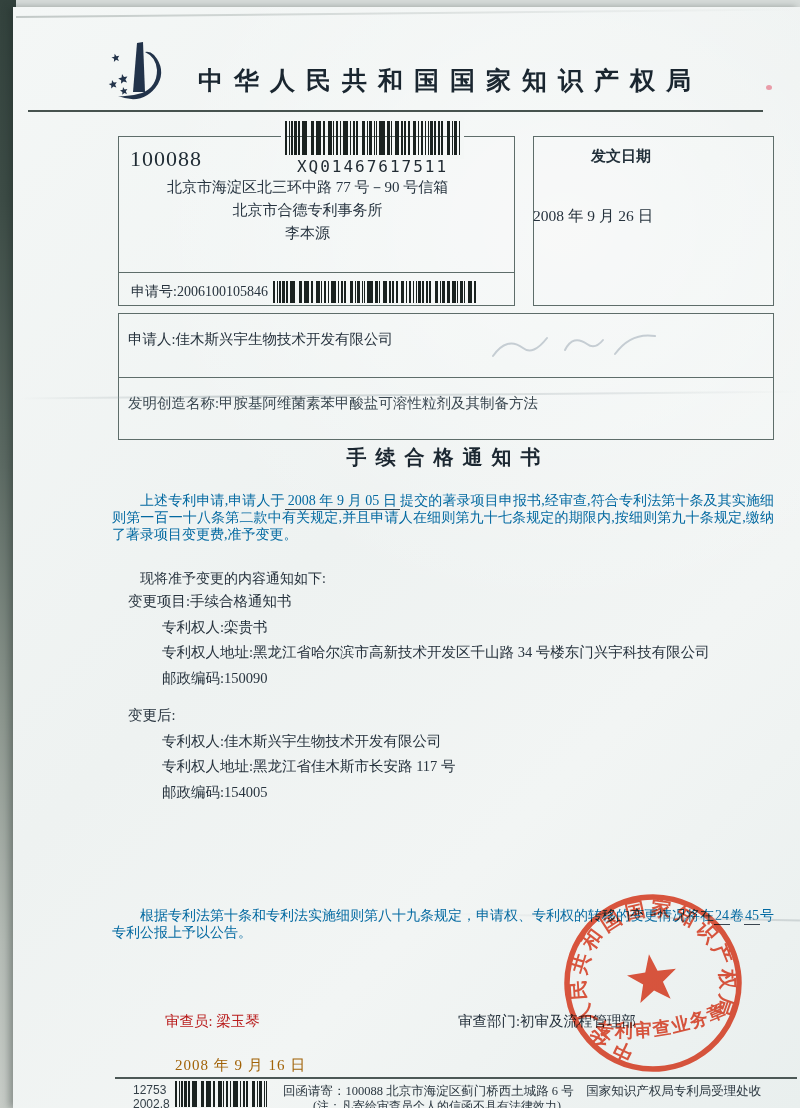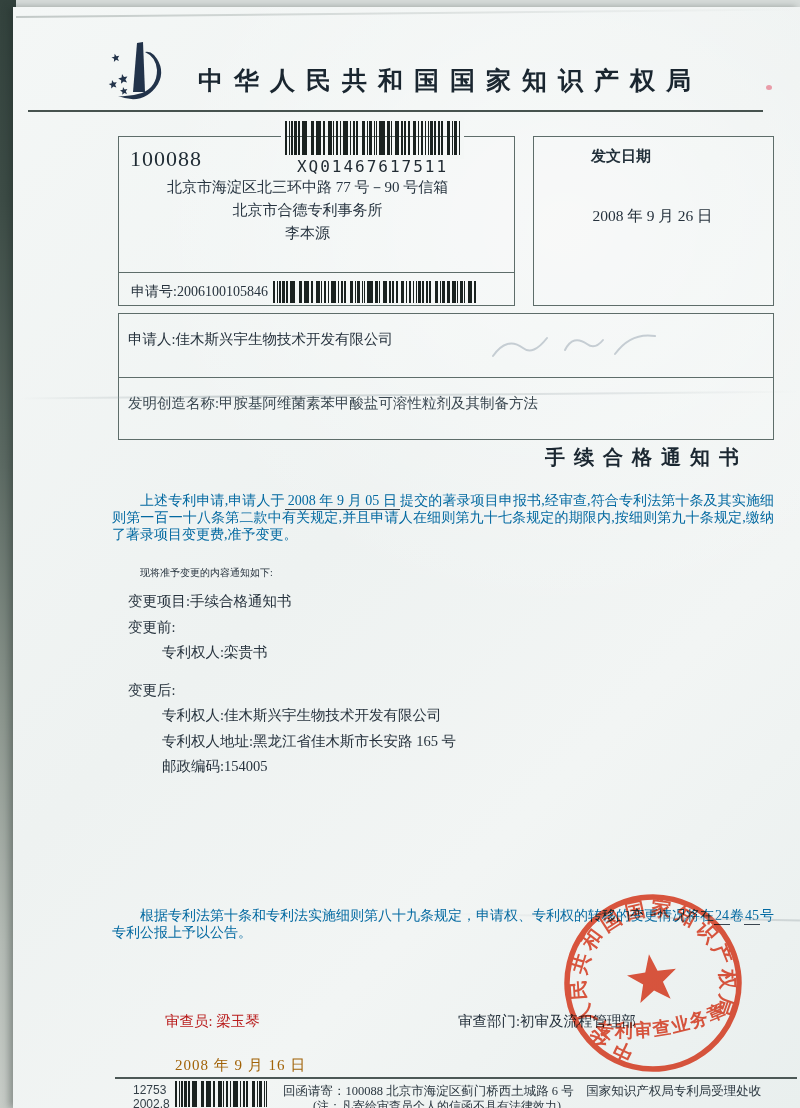--- a/index.html
+++ b/index.html
@@ -44,34 +44,34 @@
       repeating-linear-gradient(90deg,#1a2220 0 1px,rgba(0,0,0,0) 1px 6px,#1a2220 6px 8px,rgba(0,0,0,0) 8px 13px);}
   .barcode1{left:285px;top:121px;width:175px;height:34px;box-shadow:0 0 0 4px #f4f7f6;}
   .barcode1-label{left:285px;top:157px;width:175px;text-align:center;
     font-family:"DejaVu Sans Mono",monospace;font-size:16px;letter-spacing:2px;color:#222c34;}
   .addr{left:140px;top:176px;width:335px;text-align:center;font-size:15px;line-height:23px;color:#273440;}
   .appno-row{left:131px;top:283px;font-size:14px;color:#26323d;}
   .barcode2{left:273px;top:281px;width:204px;height:22px;}
 
   .date-box{left:533px;top:136px;width:239px;height:168px;}
   .date-label{left:563px;top:147px;font-size:15px;font-weight:600;color:#22303a;margin-left:28px;}
-  .date-value{left:533px;top:206px;width:239px;text-align:center;font-size:15.5px;color:#26323d;}
+  .date-value{left:533px;top:206px;width:239px;text-align:left;font-size:15.5px;color:#26323d;}
 
   .case-box{left:118px;top:313px;width:654px;height:125px;}
   .case-sep{left:118px;top:377px;width:655px;height:1px;background:#5e6d6a;}
   .applicant-line{left:128px;top:330px;font-size:14.5px;color:#26323d;}
   .invention-line{left:128px;top:394px;font-size:14.5px;color:#3a4750;}
   .handwriting{left:485px;top:320px;width:190px;height:58px;opacity:.55;}
 
   
-  .notice-title{left:148px;top:444px;width:600px;text-align:right;
+  .notice-title{left:148px;top:444px;width:600px;text-align:center;
     font-size:20px;font-weight:bold;letter-spacing:9px;color:#1b2731;white-space:nowrap;}
   .para{font-size:14px;line-height:17px;text-align:justify;color:#0369a1;}
   .para1{left:112px;top:478px;width:662px;text-indent:28px;}
-  .para2{left:112px;top:556px;width:662px;text-indent:28px;font-size:10px;color:#28343f;}
+  .para2{left:112px;top:556px;width:662px;text-indent:28px;font-size:14px;color:#28343f;}
   .u-date{border-bottom:1px solid #3a4550;padding:0 3px 1px 3px;}
   .u-num{border-bottom:1px solid #3a4550;padding:0 1px 1px 1px;}
 
   .change-block{left:128px;top:589px;width:650px;font-size:14.5px;line-height:25.5px;color:#27333e;}
   .change-block .indent{padding-left:34px;}
   .gap{height:12px;}
 
   .announce{left:112px;top:893px;width:662px;text-indent:28px;}
 
   .examiner-line{left:165px;top:1012px;font-size:14.5px;color:#b91c1c;}
@@ -143,26 +143,27 @@
 <div class="abs invention-line">发明创造名称:甲胺基阿维菌素苯甲酸盐可溶性粒剂及其制备方法</div>
 
 <div class="abs notice-title">手续合格通知书</div>
 
 <p class="abs para para1"><span>上述专利申请,申请人于</span><span class="u-date">2008 年 9 月 05 日</span><span>提交的著录项目申报书,经审查,符合专利法第十条及其实施细则第一百一十八条第二款中有关规定,并且申请人在细则第九十七条规定的期限内,按细则第九十条规定,缴纳了著录项目变更费,准予变更。</span></p>
 
 <p class="abs para2">现将准予变更的内容通知如下:</p>
 
 <div class="abs change-block">
   <div>变更项目:手续合格通知书</div>
-  <div>变更前:</div>
   <div class="indent">专利权人:栾贵书</div>
+  <div class="indent">专利权人地址:黑龙江省哈尔滨市高新技术开发区千山路 34 号楼东门兴宇科技有限公司</div>
+  <div class="indent">邮政编码:150090</div>
   <div class="gap"></div>
   <div>变更后:</div>
   <div class="indent">专利权人:佳木斯兴宇生物技术开发有限公司</div>
-  <div class="indent">专利权人地址:黑龙江省佳木斯市长安路 165 号</div>
+  <div class="indent">专利权人地址:黑龙江省佳木斯市长安路 117 号</div>
   <div class="indent">邮政编码:154005</div>
 </div>
 
 <p class="abs para announce"><span>根据专利法第十条和专利法实施细则第八十九条规定，申请权、专利权的转移的变更情况将在</span><span class="u-num">24</span><span>卷</span><span class="u-num">45</span><span>号专利公报上予以公告。</span></p>
 
 <div class="abs examiner-line">
   <span>审查员: </span><span>梁玉琴</span>
 </div>
 <div class="abs department-line">
   <span>审查部门:</span><span>初审及流程管理部</span>

